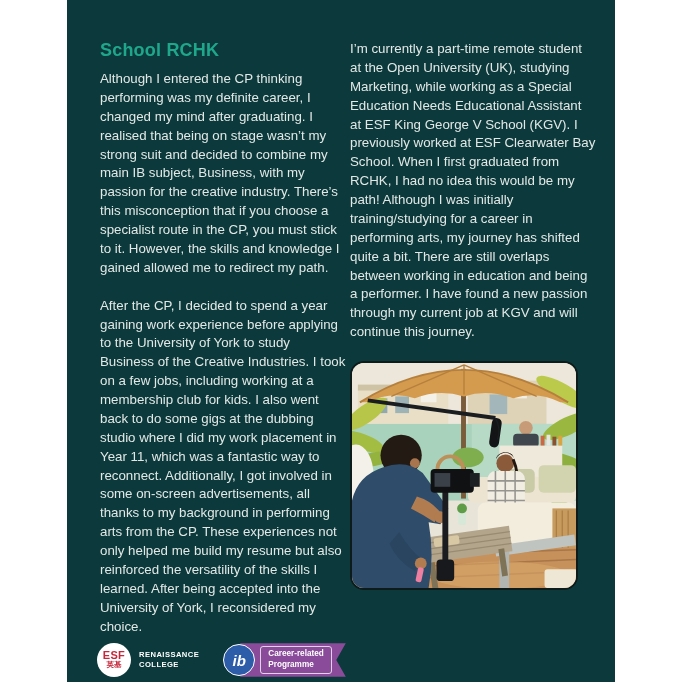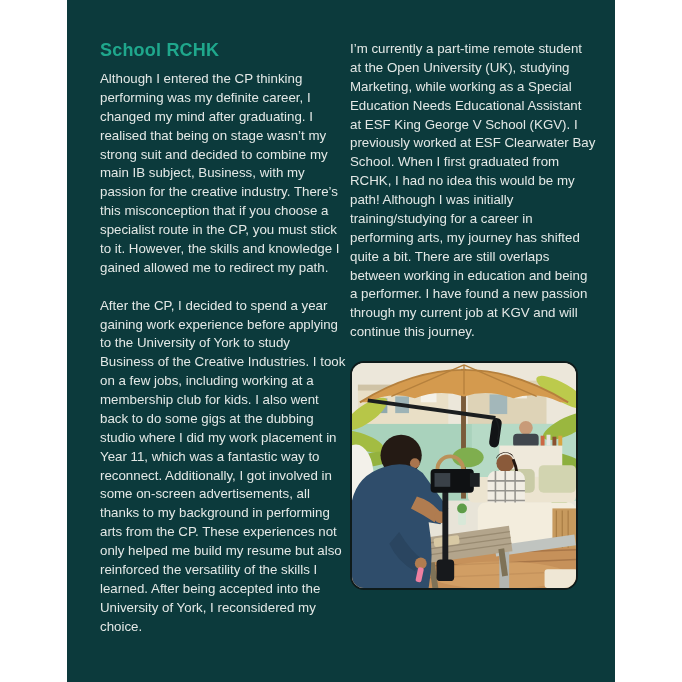--- a/index.html
+++ b/index.html
@@ -173,15 +173,38 @@
             <circle cx="95" cy="120" r="7" fill="#141619"></circle>
             <rect x="80" y="108" width="44" height="24" rx="4" fill="#0f1113"></rect>
             <rect x="120" y="112" width="10" height="14" fill="#1d2023"></rect>
             <rect x="84" y="112" width="16" height="14" fill="#3a4148"></rect>
             <rect x="86" y="200" width="18" height="22" rx="4" fill="#17191c"></rect>
           </g>
         </svg>
       </figure>
     </div>
 
+    <div class="footer">
+      <div class="esf">
+        <div class="esf-circle">
+          <span class="esf-abbr">ESF</span>
+          <span class="esf-cjk">英基</span>
+        </div>
+        <div class="esf-text">
+          <span>RENAISSANCE</span>
+          <span>COLLEGE</span>
+        </div>
+      </div>
+      <div class="ib">
+        <div class="ib-banner">
+          <div class="ib-banner-inner">
+            <span>Career-related</span>
+            <span>Programme</span>
+          </div>
+        </div>
+        <div class="ib-circle">
+          <span>ib</span>
+        </div>
+      </div>
+    </div>
 
   </div>
 </div>
 
 </body></html>

